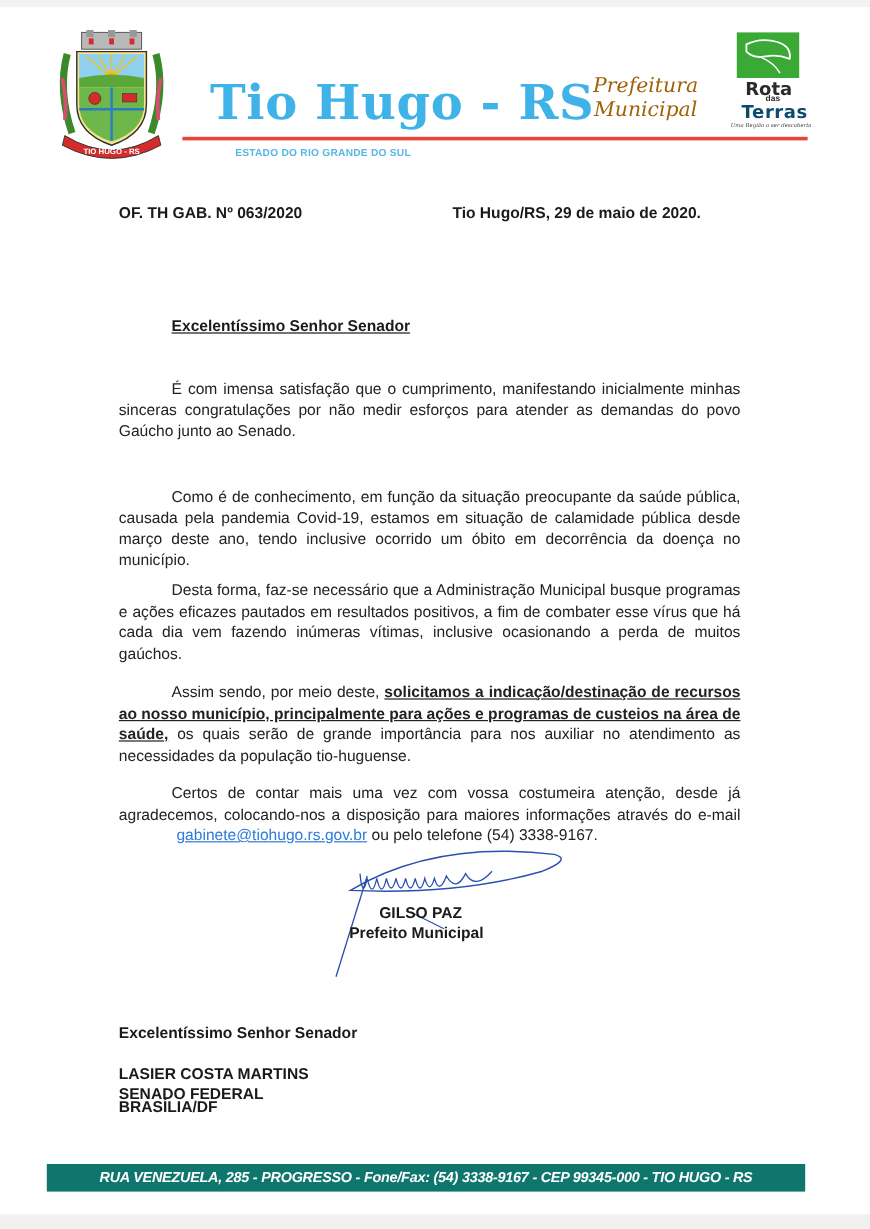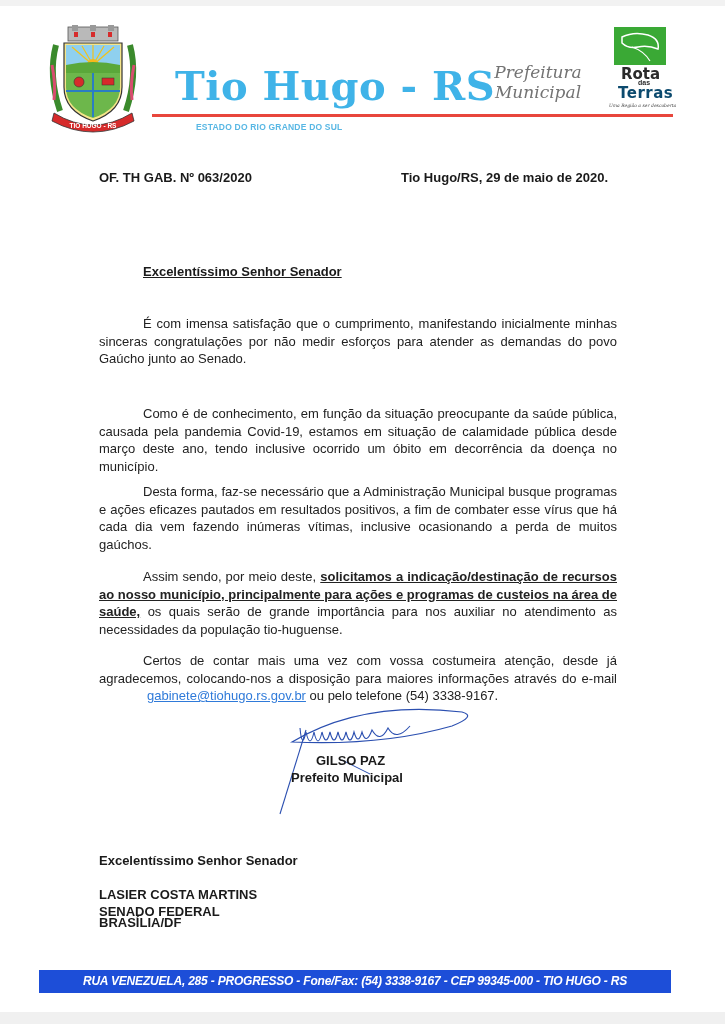--- a/index.html
+++ b/index.html
@@ -5,54 +5,54 @@
     * { box-sizing: border-box; margin: 0; padding: 0; }
     html, body { width: 725px; height: 1024px; background: #ffffff; overflow: hidden; }
     body { position: relative; font-family: "Liberation Sans", sans-serif; color: #1a1a1a; }
 
     .page-edge-top { position: absolute; left: 0; top: 0; width: 725px; height: 6px; background: #f2f2f2; }
     .page-edge-bottom { position: absolute; left: 0; bottom: 0; width: 725px; height: 12px; background: #f0f0f0; }
 
     
     .crest { position: absolute; left: 42px; top: 25px; width: 102px; height: 108px; }
     .title { position: absolute; left: 175px; top: 62px; font-family: "DejaVu Serif", serif; font-weight: bold; font-size: 40px; color: #3fb3e8; letter-spacing: 0.5px; }
-    .pref { position: absolute; left: 488px; top: 62px; font-family: "DejaVu Serif", serif; font-style: italic; font-size: 17px; line-height: 20px; color: #737373; text-align: center; width: 100px; }
+    .pref { position: absolute; left: 488px; top: 62px; font-family: "DejaVu Serif", serif; font-style: italic; font-size: 17px; line-height: 20px; color: #a16207; text-align: center; width: 100px; }
     .rota { position: absolute; left: 607px; top: 27px; width: 66px; height: 82px; }
     .rota-green { position: absolute; left: 7px; top: 0; width: 52px; height: 38px; background: #3aa935; }
     .rota-word1 { position: absolute; left: 14px; top: 38px; font-family: "DejaVu Sans", sans-serif; font-weight: bold; font-size: 15px; color: #2b2b2b; }
     .rota-das { position: absolute; left: 31px; top: 52px; font-size: 7px; color: #2b2b2b; font-weight: bold; }
     .rota-word2 { position: absolute; left: 11px; top: 57px; font-family: "DejaVu Sans", sans-serif; font-weight: bold; font-size: 15px; color: #0c4a6e; letter-spacing: 0.5px; }
     .rota-tag { position: absolute; left: 2px; top: 76px; font-family: "DejaVu Serif", serif; font-style: italic; font-size: 4.5px; color: #444; white-space: nowrap; }
     .red-rule { position: absolute; left: 152px; top: 114px; width: 521px; height: 3px; background: #e8463c; }
     .estado { position: absolute; left: 158px; top: 122px; font-size: 8.5px; font-weight: bold; color: #58b7e4; letter-spacing: 0.2px; margin-left: 38px; }
 
     
     .ref { position: absolute; left: 99px; top: 170px; font-weight: bold; font-size: 13px; }
-    .date { position: absolute; left: 377px; top: 170px; font-weight: bold; font-size: 13px; margin-left: 24px; }
+    .date { position: absolute; left: 377px; top: 170px; font-weight: bold; font-size: 13px; }
 
     .salutation { position: absolute; left: 143px; top: 264px; font-weight: bold; font-size: 13px; text-decoration: underline; }
 
     .para { position: absolute; left: 99px; width: 518px; font-size: 13px; line-height: 17.5px; text-align: justify; text-indent: 44px; color: #222; }
     .p1 { top: 315px; }
     .p2 { top: 385px; margin-top: 20px; }
     .p3 { top: 483px; }
     .p4 { top: 568px; }
     .p5 { top: 652px; }
     .bu { font-weight: bold; text-decoration: underline; }
     .email { color: #2f7ad9; text-decoration: underline; margin-left: 48px; }
 
     
     .signature { position: absolute; left: 262px; top: 702px; width: 220px; height: 118px; }
     .signer-name { position: absolute; left: 316px; top: 753px; font-weight: bold; font-size: 13px; }
     .signer-role { position: absolute; left: 291px; top: 770px; font-weight: bold; font-size: 13px; }
 
     .addr { position: absolute; left: 99px; font-weight: bold; font-size: 13px; }
     .a1 { top: 853px; } .a2 { top: 887px; } .a3 { top: 904px; } .a4 { top: 891px; margin-top: 24px; }
 
-    .footer { position: absolute; left: 39px; top: 970px; width: 632px; height: 23px; background: #1d4ed8; color: #ffffff; font-weight: bold; font-style: italic; font-size: 12px; line-height: 23px; text-align: center; white-space: nowrap; letter-spacing: -0.2px; }
+    .footer { position: absolute; left: 39px; top: 970px; width: 632px; height: 23px; background: #0f766e; color: #ffffff; font-weight: bold; font-style: italic; font-size: 12px; line-height: 23px; text-align: center; white-space: nowrap; letter-spacing: -0.2px; }
   </style>
 </head>
 <body>
 
 <div class="page-edge-top"></div>
 
 <svg class="crest" viewBox="0 0 102 108">
   <rect x="26" y="2" width="50" height="14" fill="#b9b9b9" stroke="#555" stroke-width="0.8"></rect>
   <rect x="30" y="0" width="6" height="6" fill="#999"></rect>
     <rect x="48" y="0" width="6" height="6" fill="#999"></rect>

